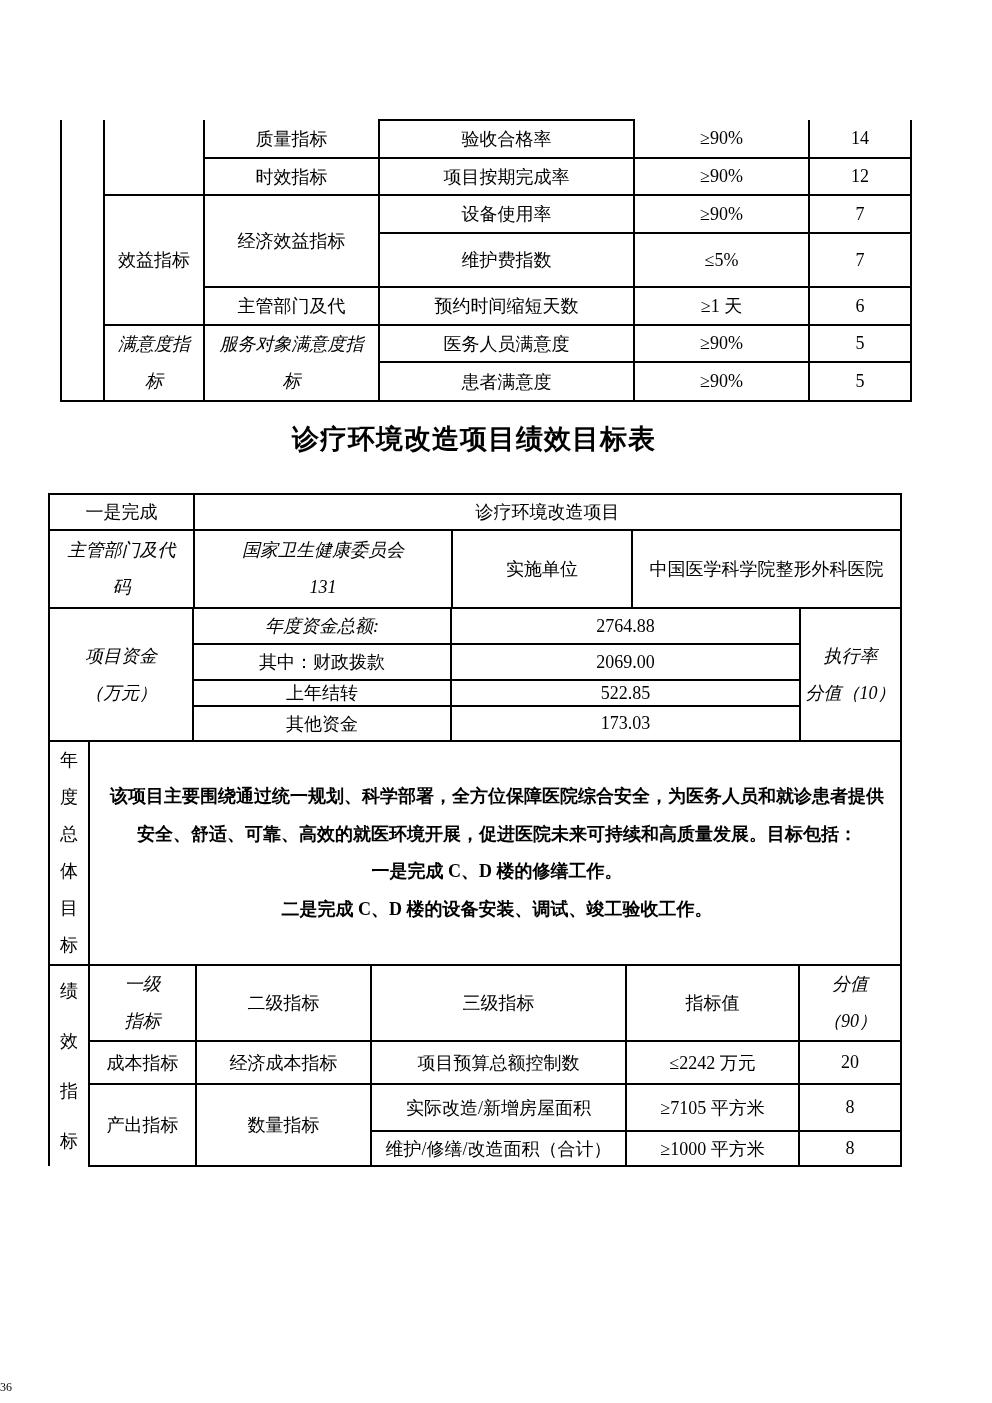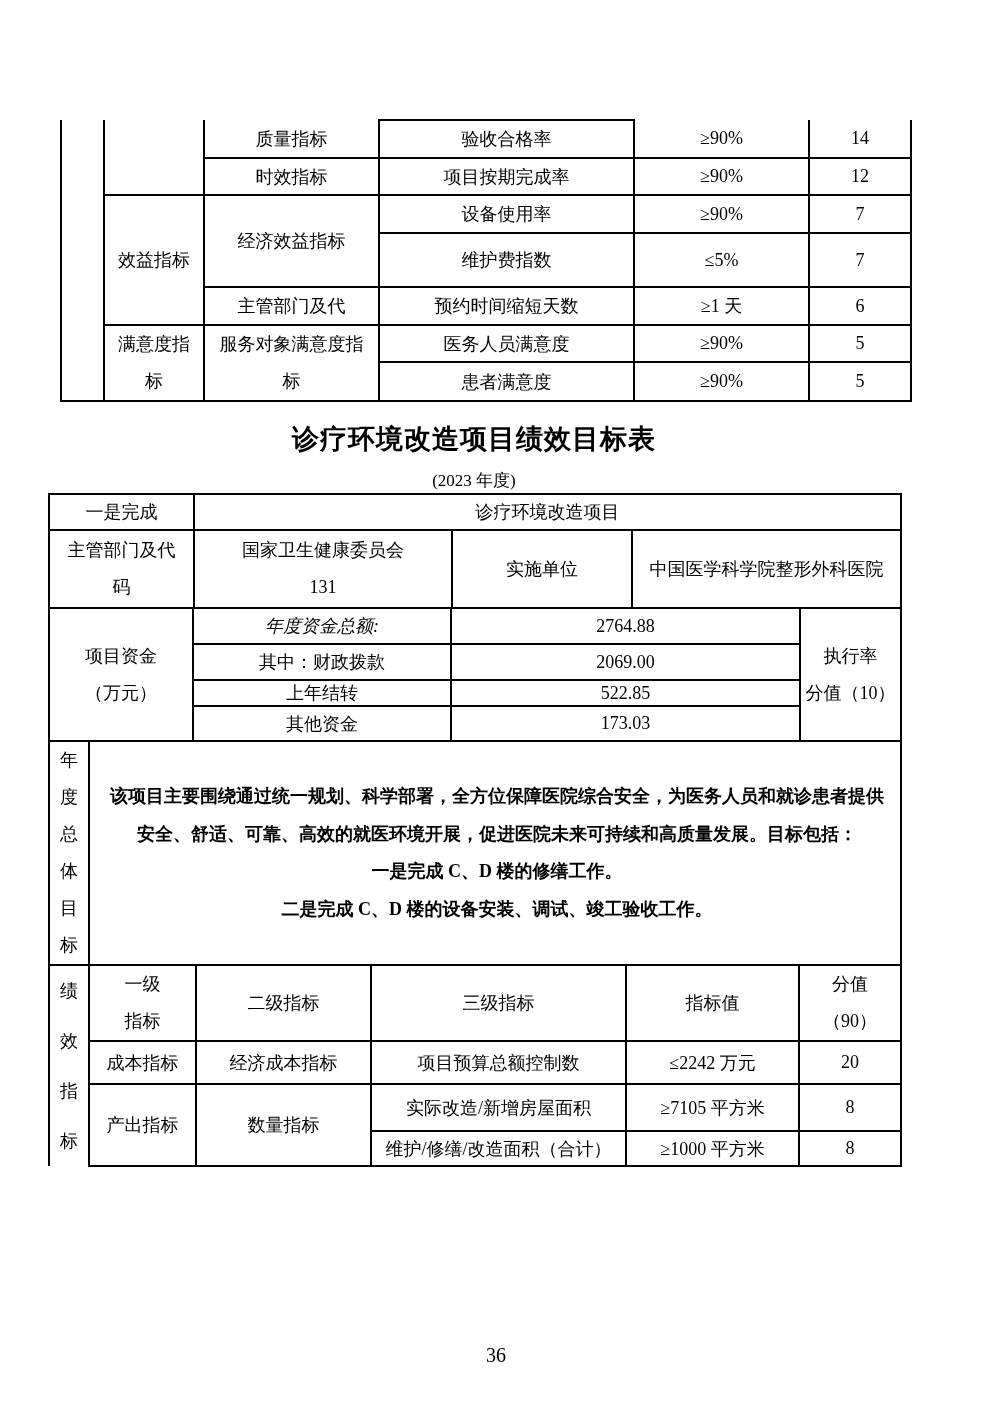--- a/index.html
+++ b/index.html
@@ -20,40 +20,40 @@
     text-align: center;
     vertical-align: middle;
     font-size: 18px;
     padding: 0;
     word-break: break-all;
   }
   
   .cont { position: absolute; left: 60px; top: 119px; width: 850px; }
   .cont td.no-top { border-top: none; }
   td.l3 { text-align: left; padding-left: 7px; }
-  .multiline { white-space: pre-line; line-height: 37px; }
+  .multiline { white-space: pre-line; line-height: 37px; font-style: italic; }
   
   .title-wrap { position: absolute; left: 48px; top: 414px; width: 852px; text-align: center; }
   .doc-title { font-size: 27px; font-weight: bold; letter-spacing: 1px; line-height: 34px; margin-top: 8px; }
   .doc-subtitle { font-size: 17px; margin-top: 13px; }
   
   .main-wrap { position: absolute; left: 48px; top: 493px; width: 852px; }
   .main-wrap table { width: 852px; }
   .main-wrap table + table { margin-top: -2px; }
   .fund-label-first { text-align: left; padding-left: 16px; font-style: italic; }
   .fund-label { text-align: right; padding-right: 45px; }
   .fund-value { text-align: right; padding-right: 10px; }
   .vtext { white-space: pre-line; }
   .vtext-goal { line-height: 37px; font-size: 18px; }
   .vtext-perf { line-height: 50px; font-size: 18px; }
   .goal-body { text-align: left; vertical-align: middle; font-weight: bold; }
   .goal-inner { padding: 0 10px 0 14px; }
   .goal-line { line-height: 37.5px; white-space: nowrap; font-size: 18px; }
   .no-bottom { border-bottom: none !important; }
-  .page-number { position: absolute; top: 1344px; left: 0; width: 100%; text-align: center; font-size: 20px; }
+  .page-number { position: absolute; top: 1380px; left: 0; width: 100%; font-size: 12px; }
 </style>
 </head>
 <body>
 
 <div class="page">
 
   <table class="tbl cont">
     <colgroup>
       <col style="width:43px">
         <col style="width:100px">
@@ -107,21 +107,20 @@
     <tr style="height:39px">
       <td class="l3">患者满意度</td>
       <td>≥90%</td>
       <td>5</td>
     </tr>
   </tbody>
     </table>
 
   <div class="title-wrap">
     <div class="doc-title">诊疗环境改造项目绩效目标表</div>
-    <div class="doc-subtitle">(2023 年度)</div>
   </div>
 
   <div class="main-wrap">
 
     <table class="tbl">
       <colgroup>
         <col style="width:145px">
           <col style="width:258px">
           <col style="width:180px">
           <col style="width:269px">

